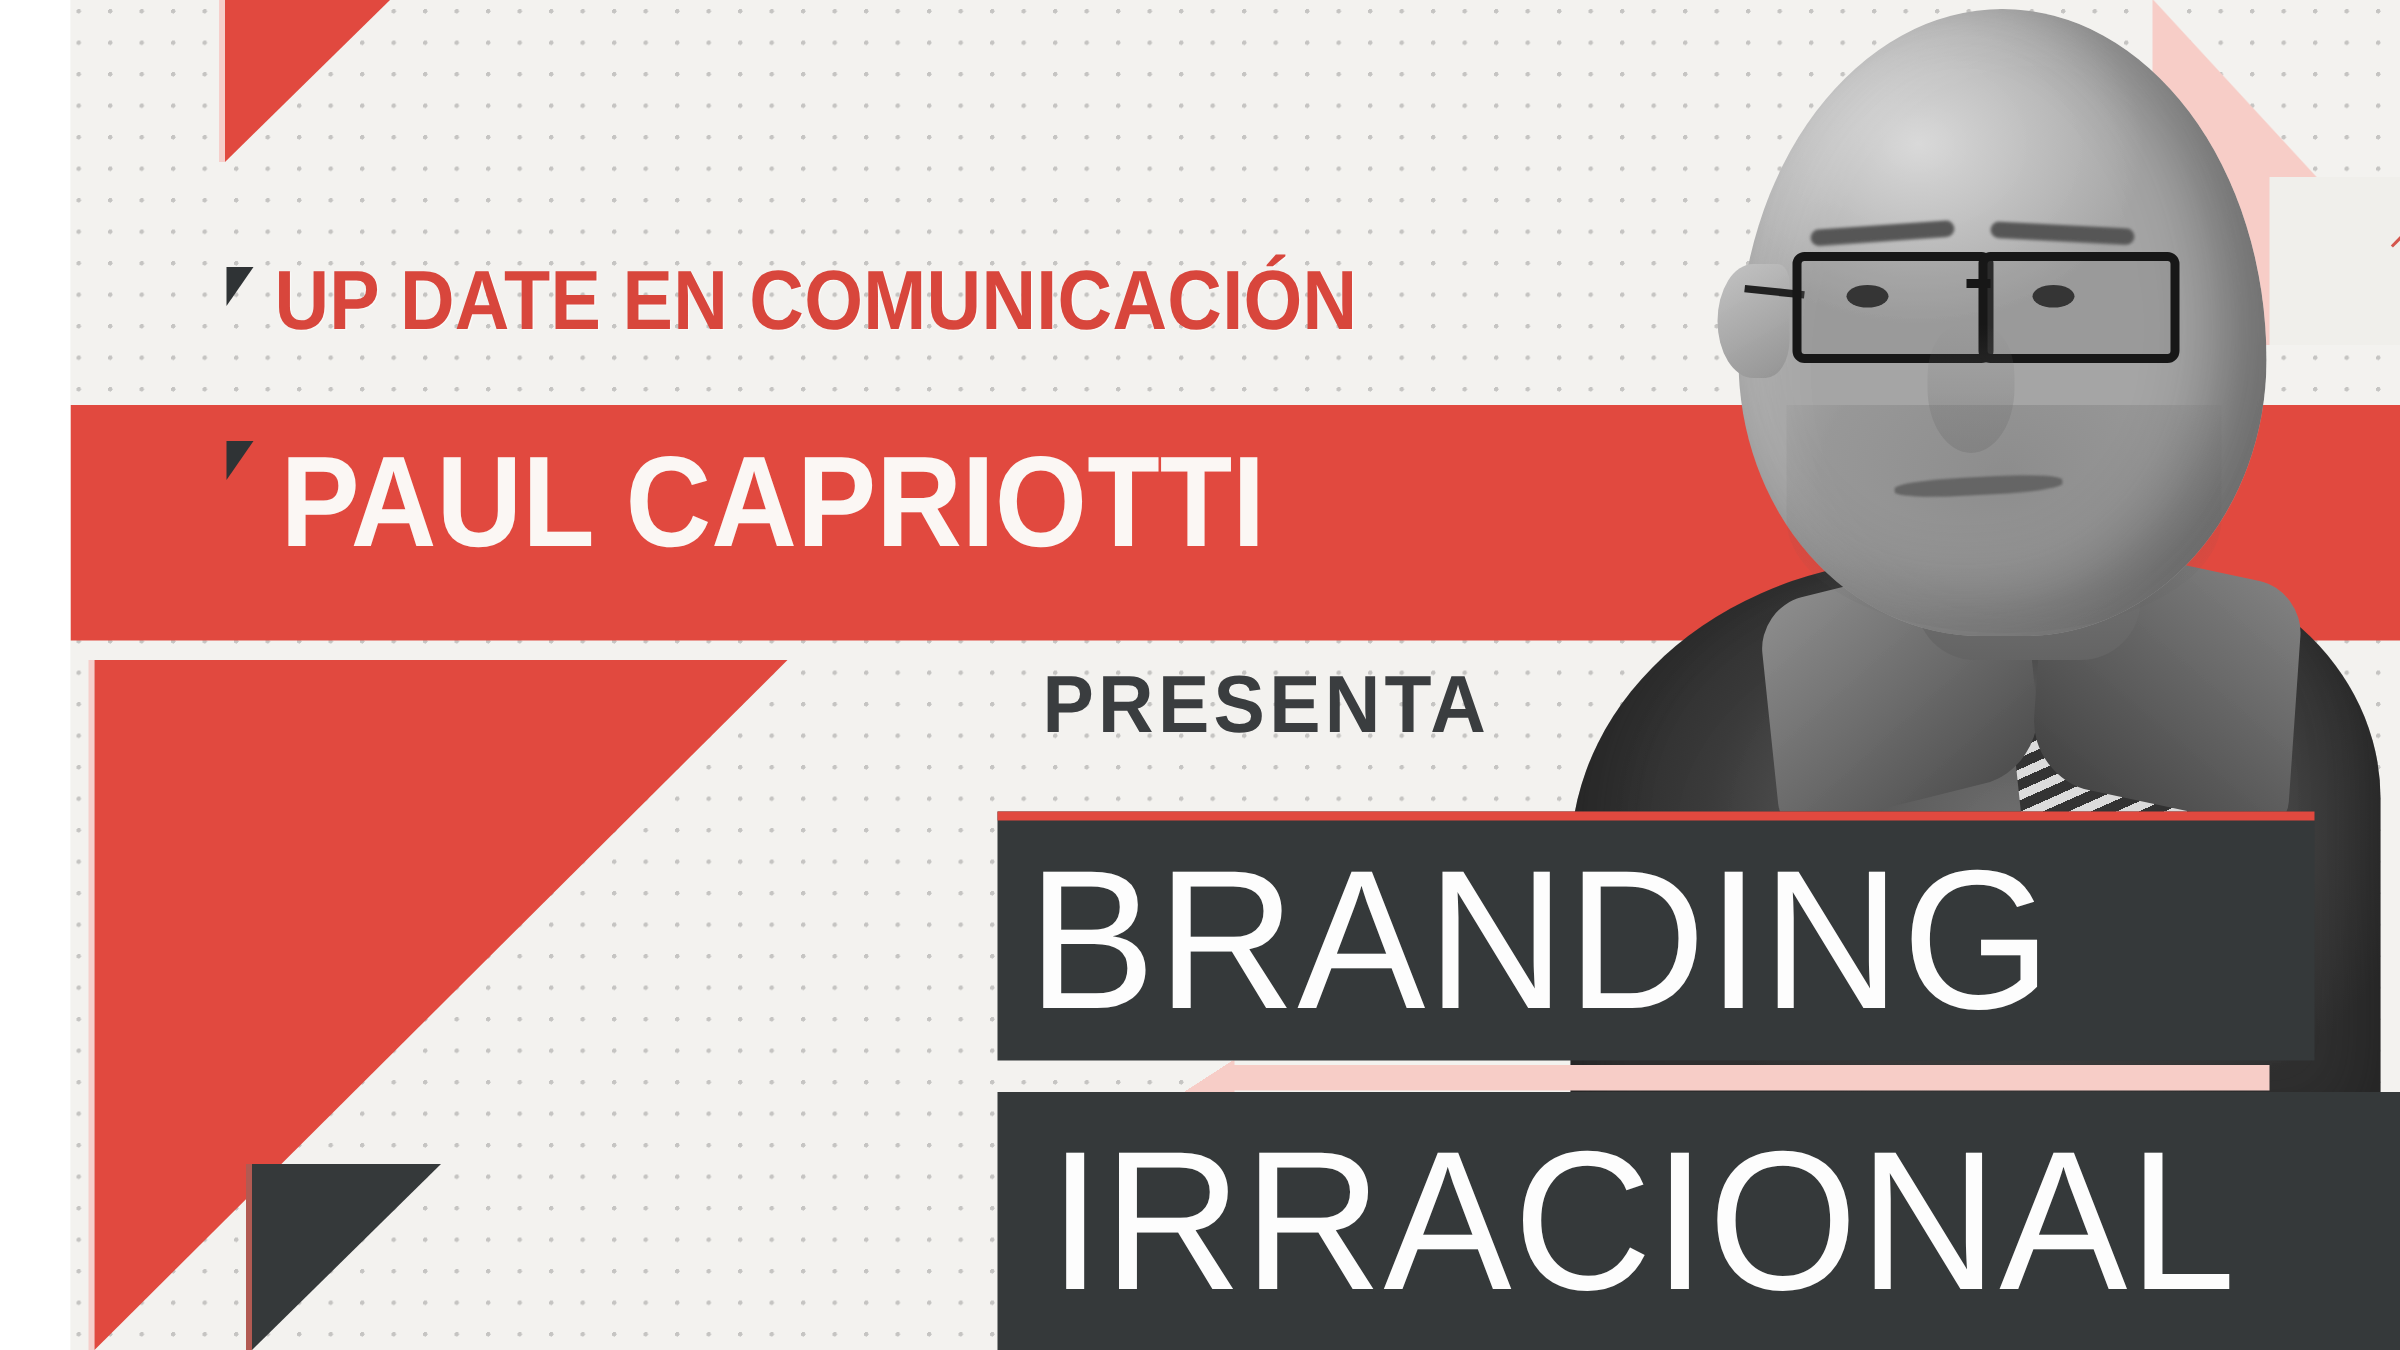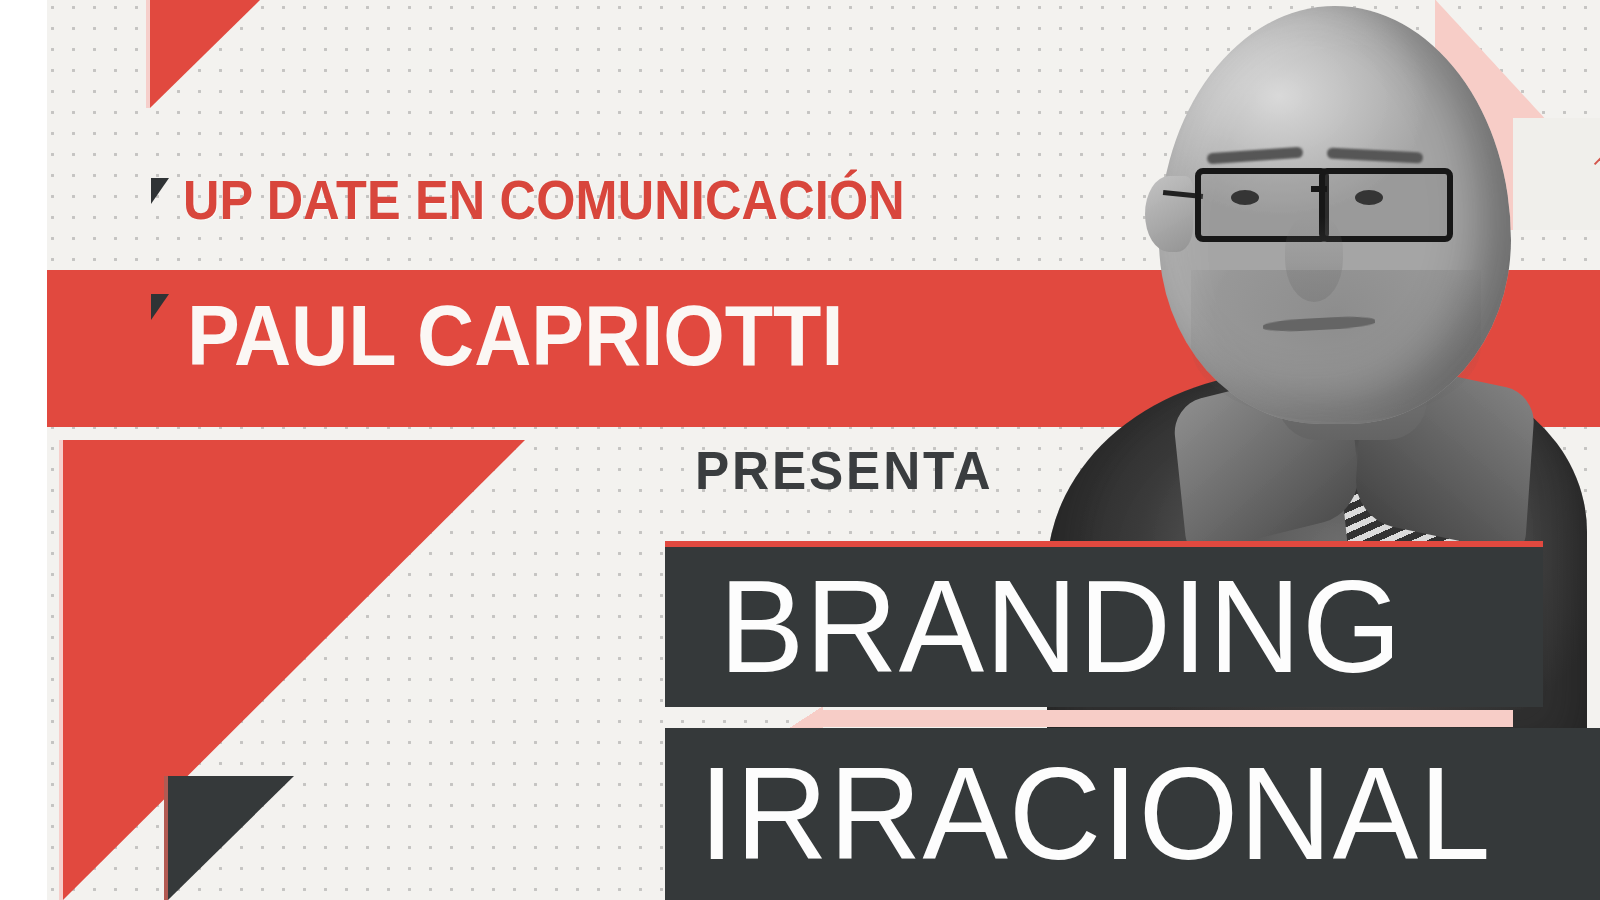--- a/index.html
+++ b/index.html
@@ -318,21 +318,21 @@
     font-weight: 300;
     line-height: 1;
     letter-spacing: 1px;
     white-space: nowrap;
     transform: scaleX(.97);
     transform-origin: left center;
   }
   #box-branding {
     left: 618px; top: 541px;
     width: 878px; height: 166px;
-    padding-left: 54px;
+    padding-left: 20px;
     box-sizing: border-box;
     border-top: 6px solid #e1493f;
   }
   #box-irracional {
     left: 618px; top: 728px;
     width: 982px; height: 172px;
     padding-left: 34px;
     box-sizing: border-box;
   }
 

